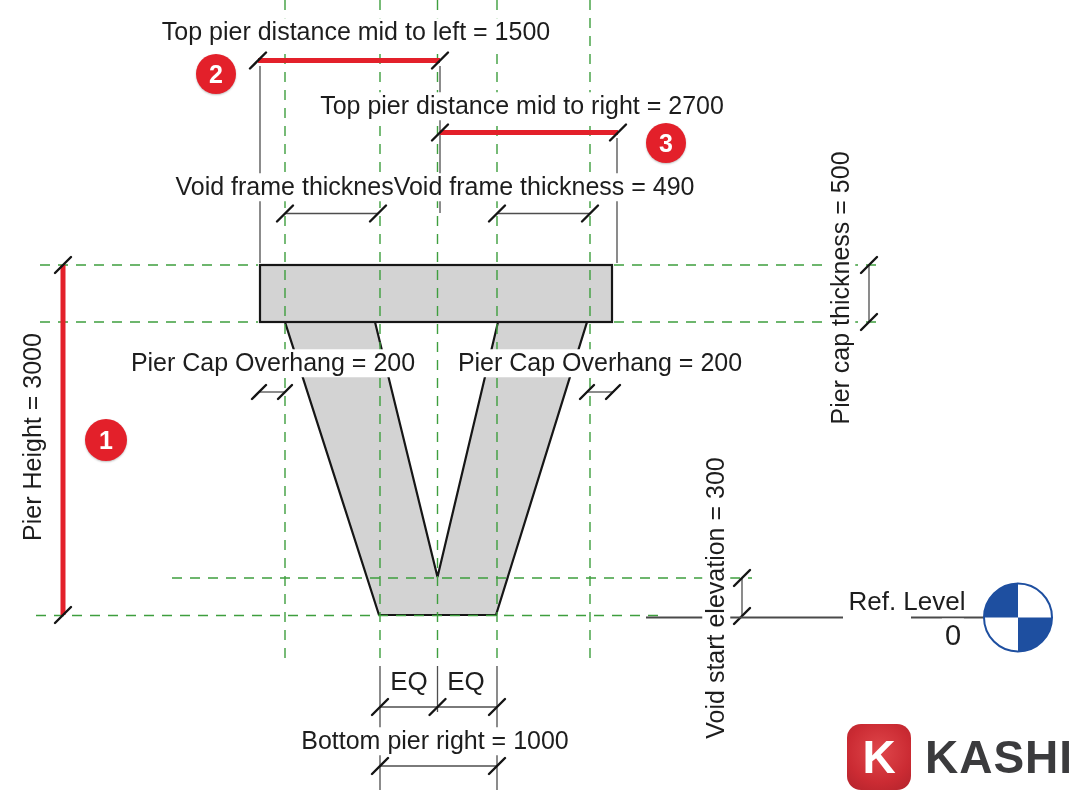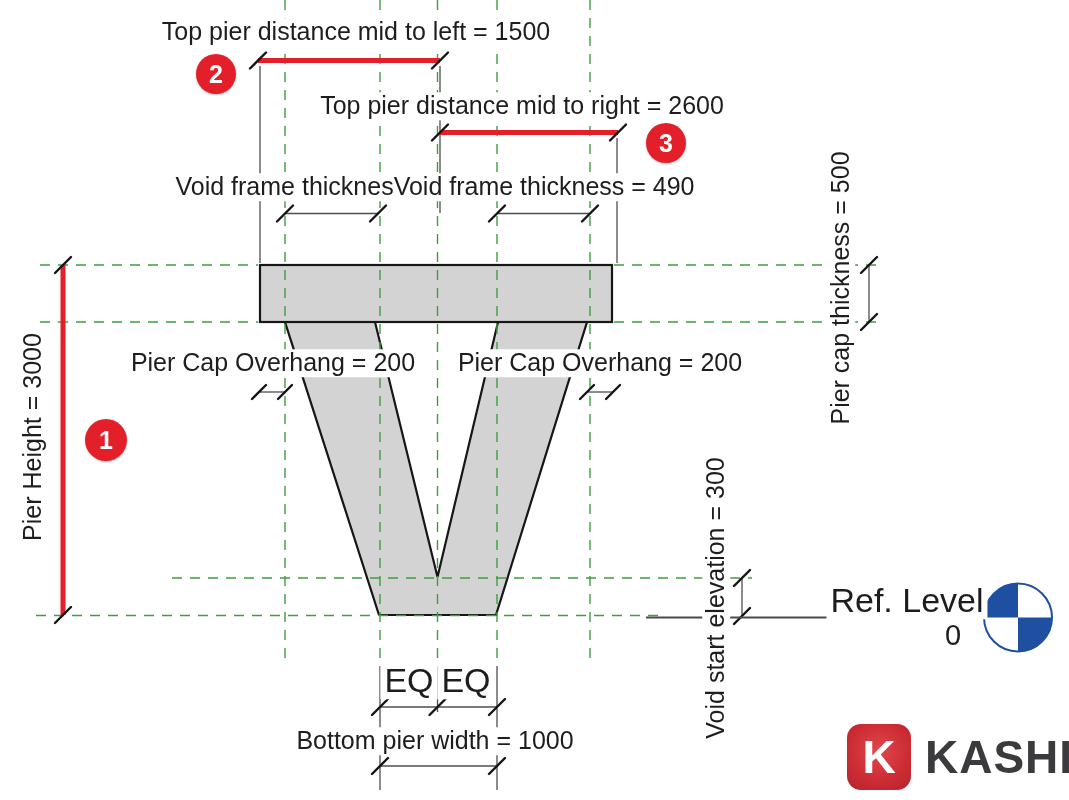--- a/index.html
+++ b/index.html
@@ -25,21 +25,21 @@
   .pier{fill:var(--pier-fill);stroke:#161616;stroke-width:2.2;stroke-linejoin:miter;}
   .refline{stroke:#4a4a4a;stroke-width:2;}
   .lvl-outline{fill:#fff;stroke:var(--level-blue);stroke-width:2;}
   .lvl-q{fill:var(--level-blue);}
   .lbl{
     position:absolute;transform:translate(-50%,-50%);
     background:#fff;padding:0 4px;font-size:25px;line-height:1.1;
     white-space:nowrap;color:var(--ink);
   }
   .lbl.rot{transform:translate(-50%,-50%) rotate(-90deg);}
-  .lbl.sm{font-size:34px;}
+  .lbl.sm{font-size:26px;}
   .badge{
     position:absolute;transform:translate(-50%,-50%);
     width:40px;height:40px;border-radius:50%;
     background:var(--accent-red);color:#fff;font-weight:bold;font-size:25px;
     display:flex;align-items:center;justify-content:center;
     box-shadow:0 1px 2px rgba(0,0,0,.25);
   }
   .ref-zero{position:absolute;transform:translate(-50%,-50%);font-size:29px;background:#fff;padding:0 3px;}
   #logo{position:absolute;left:847px;top:724px;display:flex;align-items:center;gap:14px;}
   #logo .mark{
@@ -136,30 +136,30 @@
       <line class="refline" x1="911" y1="617.5" x2="984" y2="617.5"></line>
     </g>
     <g>
       <circle class="lvl-outline" cx="1018" cy="617.5" r="34"></circle>
       <path class="lvl-q" d="M 1018 617.5 L 1018 583.5 A 34 34 0 0 0 984 617.5 Z"></path>
       <path class="lvl-q" d="M 1018 617.5 L 1018 651.5 A 34 34 0 0 0 1052 617.5 Z"></path>
     </g>
   </svg>
 
   <div class="lbl" style="left:356px;top:32px;">Top pier distance mid to left = 1500</div>
-  <div class="lbl" style="left:522px;top:106px;">Top pier distance mid to right = 2600</div>
+  <div class="lbl" style="left:522px;top:106px;">Top pier distance mid to right = 2700</div>
   <div class="lbl" style="left:435px;top:187px;">Void frame thicknesVoid frame thickness = 490</div>
   <div class="lbl" style="left:273px;top:363px;">Pier Cap Overhang = 200</div>
   <div class="lbl" style="left:600px;top:363px;">Pier Cap Overhang = 200</div>
   <div class="lbl rot" style="left:33px;top:437px;">Pier Height = 3000</div>
   <div class="lbl rot" style="left:841px;top:288px;">Pier cap thickness = 500</div>
   <div class="lbl rot" style="left:716px;top:598px;">Void start elevation = 300</div>
   <div class="lbl sm" style="left:409px;top:681px;">EQ</div>
   <div class="lbl sm" style="left:466px;top:681px;">EQ</div>
-  <div class="lbl" style="left:435px;top:741px;">Bottom pier width = 1000</div>
+  <div class="lbl" style="left:435px;top:741px;">Bottom pier right = 1000</div>
   <div class="lbl sm" style="left:907px;top:601px;">Ref. Level</div>
   <div class="ref-zero" style="left:953px;top:635px;">0</div>
 
   <div class="badge" style="left:106px;top:440px;width:42px;height:42px;">1</div>
   <div class="badge" style="left:216px;top:74px;">2</div>
   <div class="badge" style="left:666px;top:143px;">3</div>
 
   <div id="logo">
     <div class="mark">K</div>
     <div class="brand">KASHI</div>

